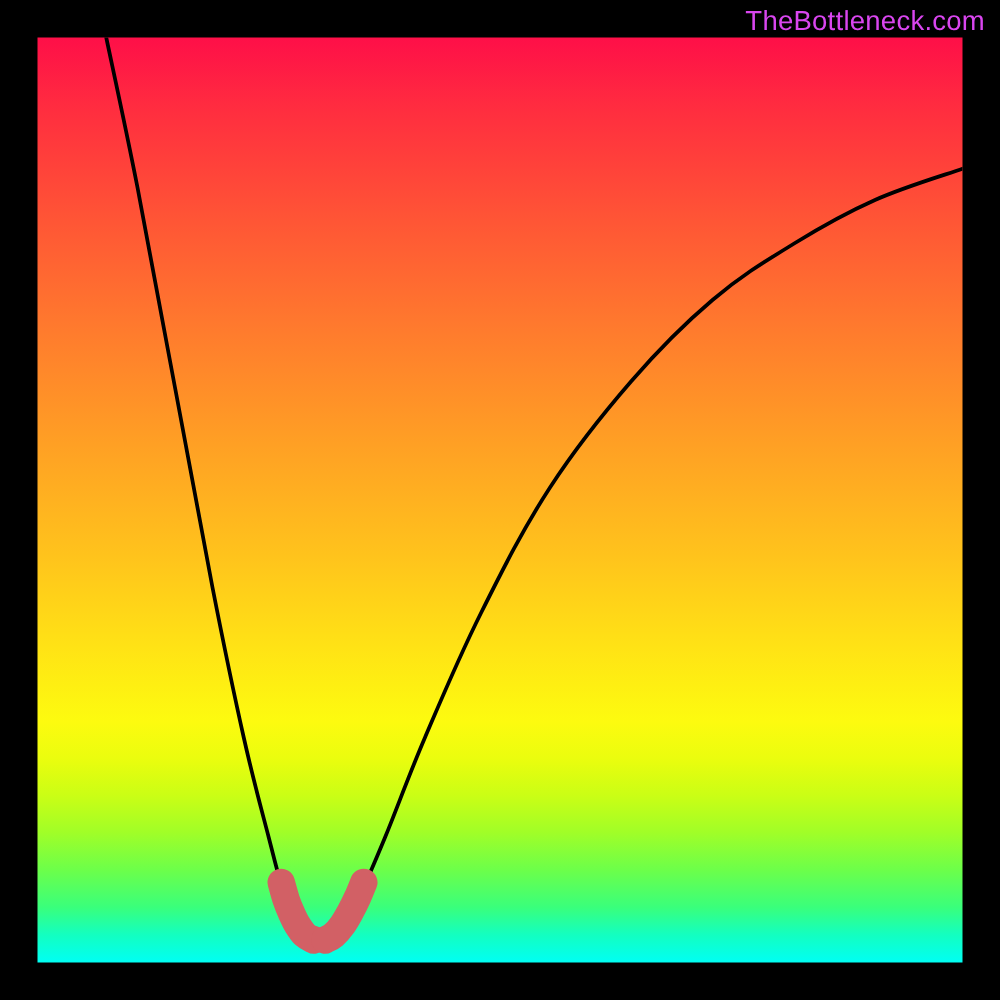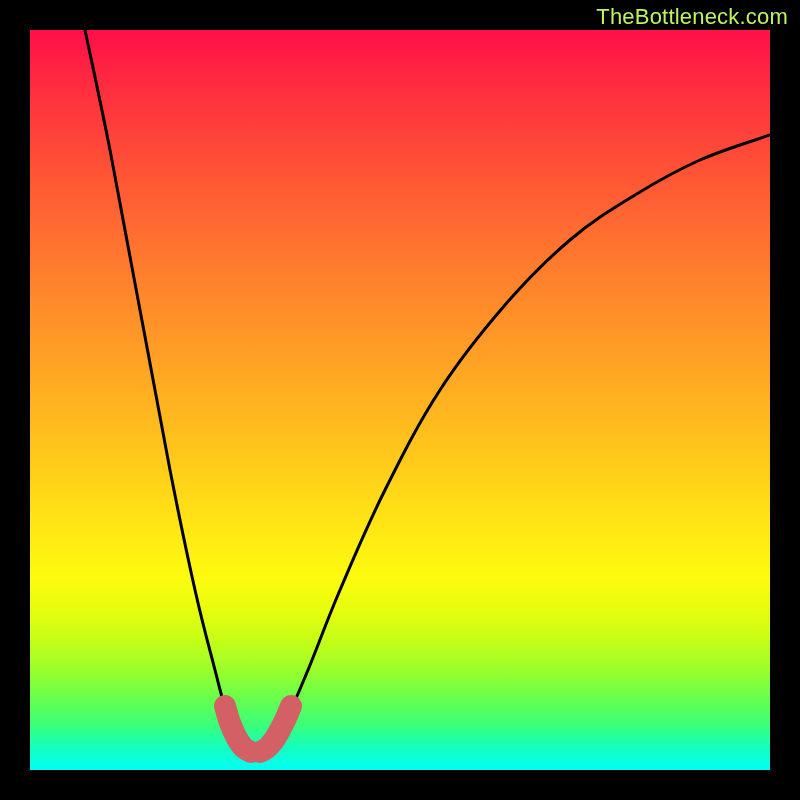--- a/index.html
+++ b/index.html
@@ -10,21 +10,21 @@
     background: #000000;
     position: relative;
   }
   .watermark {
     position: absolute;
     top: 4px;
     right: 12px;
     font-family: Arial, sans-serif;
     font-size: 22px;
     font-weight: 500;
-    color: #bef264;
+    color: #d946ef;
     letter-spacing: 0.2px;
   }
   .plot-area {
     position: absolute;
     left: 30px;
     top: 30px;
     width: 740px;
     height: 740px;
     background: linear-gradient(
       to bottom,

